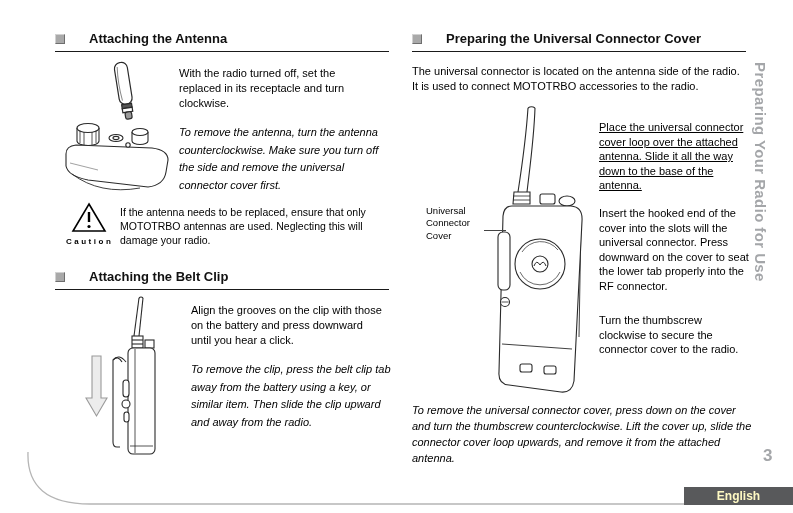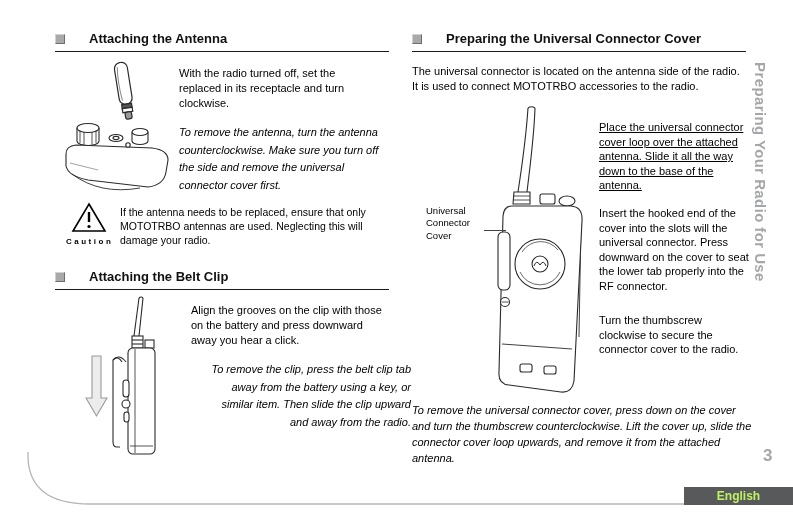--- a/index.html
+++ b/index.html
@@ -16,21 +16,21 @@
   .para-it { font-size:11px; font-style:italic; line-height:1.6; color:#000; }
   .rp { font-size:11px; line-height:1.32; color:#000; }
   .caution-text { font-size:10.5px; line-height:1.32; color:#000; }
   .caution-label { font-size:8px; font-weight:bold; letter-spacing:2.5px; color:#000; }
 
   .fig-label { font-size:9.5px; line-height:1.3; white-space:pre-line; color:#000; }
   .leader { height:1px; background:#444; }
 
   .v-title { writing-mode:vertical-rl; font-size:15px; font-weight:bold; color:#a4a6a9; letter-spacing:0.4px; }
   .page-num { font-size:17px; font-weight:bold; color:#a4a6a9; }
-  .lang-badge { width:109px; height:18px; background:#58595b; color:#bef264; font-size:12px; font-weight:bold; text-align:center; line-height:18px; }
+  .lang-badge { width:109px; height:18px; background:#58595b; color:#fef9c3; font-size:12px; font-weight:bold; text-align:center; line-height:18px; }
 
   svg { display:block; }
 </style>
 </head>
 <body>
 
 <div class="page">
 
   <div class="abs heading" style="left:55px; top:31px;">
     <span class="sq"></span>
@@ -115,22 +115,22 @@
         <rect x="41" y="84" width="6" height="17" rx="3" fill="#fff"></rect>
         <circle cx="44" cy="108" r="4" fill="#fff"></circle>
         <rect x="42" y="116" width="5" height="10" rx="2.5" fill="#fff"></rect>
 
         <line x1="48" y1="150" x2="71" y2="150" stroke-width="0.8"></line>
 
         <path d="M10 60 h9 v42 h6 l-10.5 18 L4 102 h6 z" fill="#ececec" stroke="#9a9a9a"></path>
       </g>
     </svg>
   </div>
-  <div class="abs para" style="left:191px; top:303px; width:195px;">Align the grooves on the clip with those on the battery and press downward away you hear a click.</div>
-  <div class="abs para-it" style="left:206px; top:361px; width:205px;text-align:right;">To remove the clip, press the belt clip tab away from the battery using a key, or similar item. Then slide the clip upward and away from the radio.</div>
+  <div class="abs para" style="left:191px; top:303px; width:195px;">Align the grooves on the clip with those on the battery and press downward until you hear a click.</div>
+  <div class="abs para-it" style="left:191px; top:361px; width:205px;">To remove the clip, press the belt clip tab away from the battery using a key, or similar item. Then slide the clip upward and away from the radio.</div>
 
   <div class="abs heading" style="left:412px; top:31px;">
     <span class="sq"></span>
     <span>Preparing the Universal Connector Cover</span>
   </div>
   <div class="abs rule" style="left:412px; top:51px; width:334px;"></div>
 
   <div class="abs para" style="left:412px; top:64px; width:334px;">The universal connector is located on the antenna side of the radio. It is used to connect MOTOTRBO accessories to the radio.</div>
 
   <div class="abs" style="left:468px; top:106px;">

